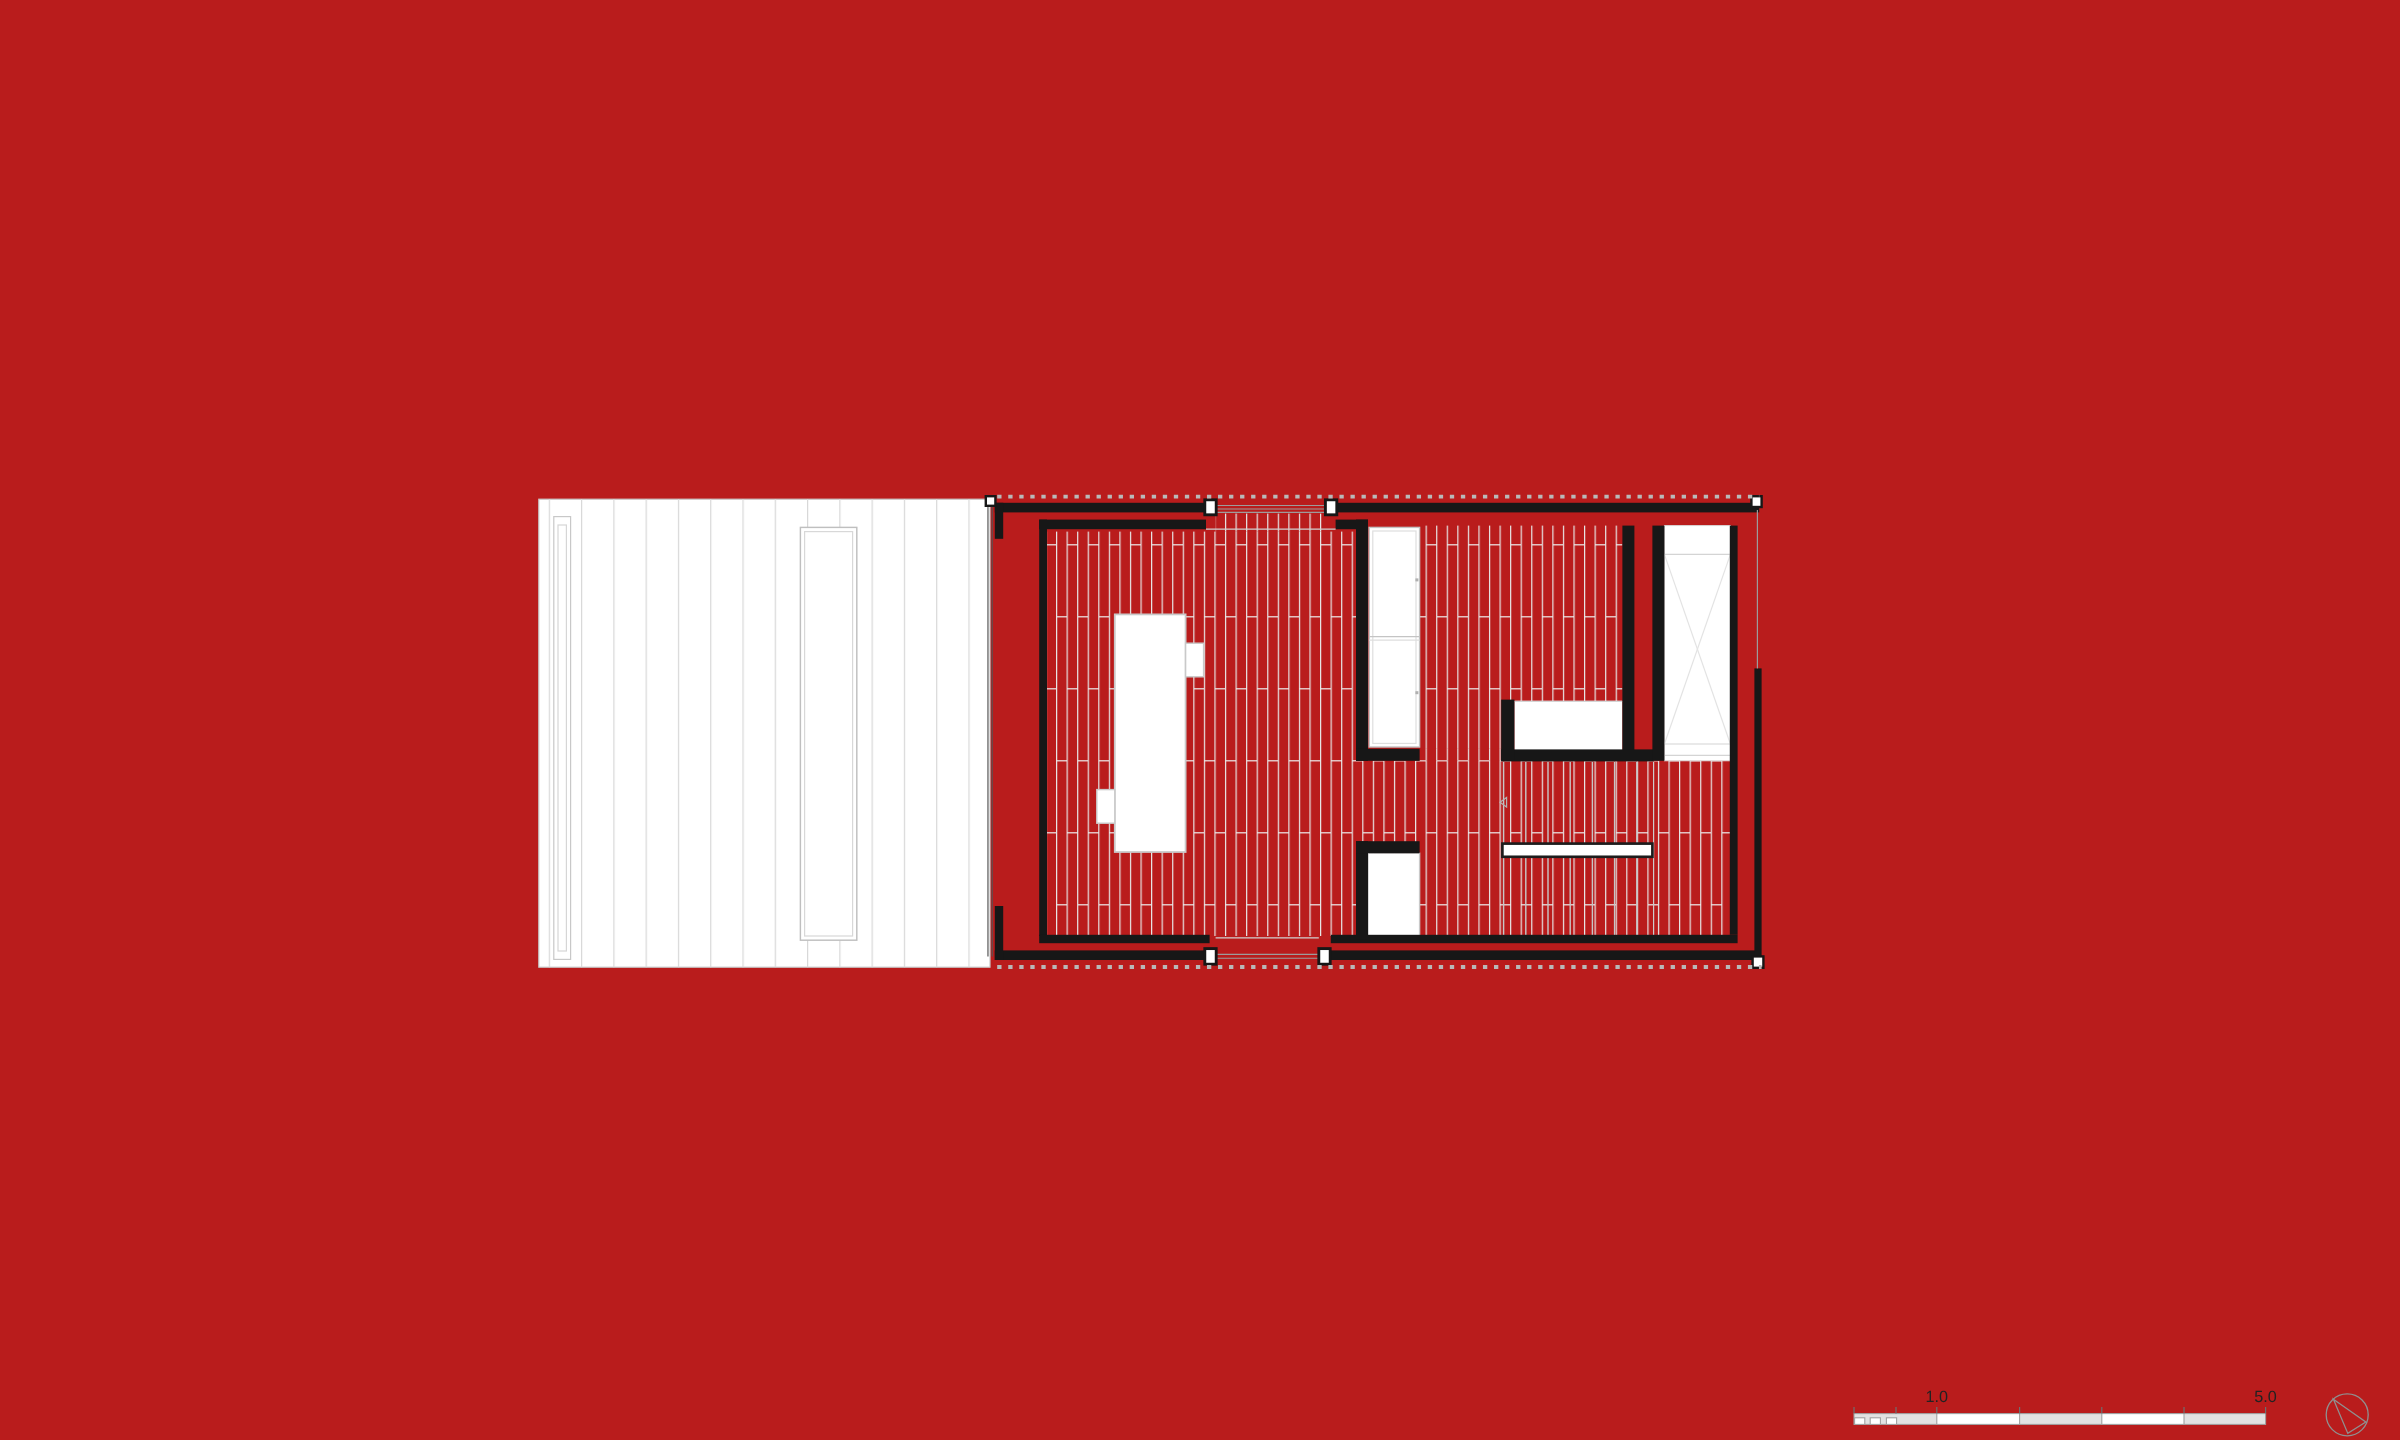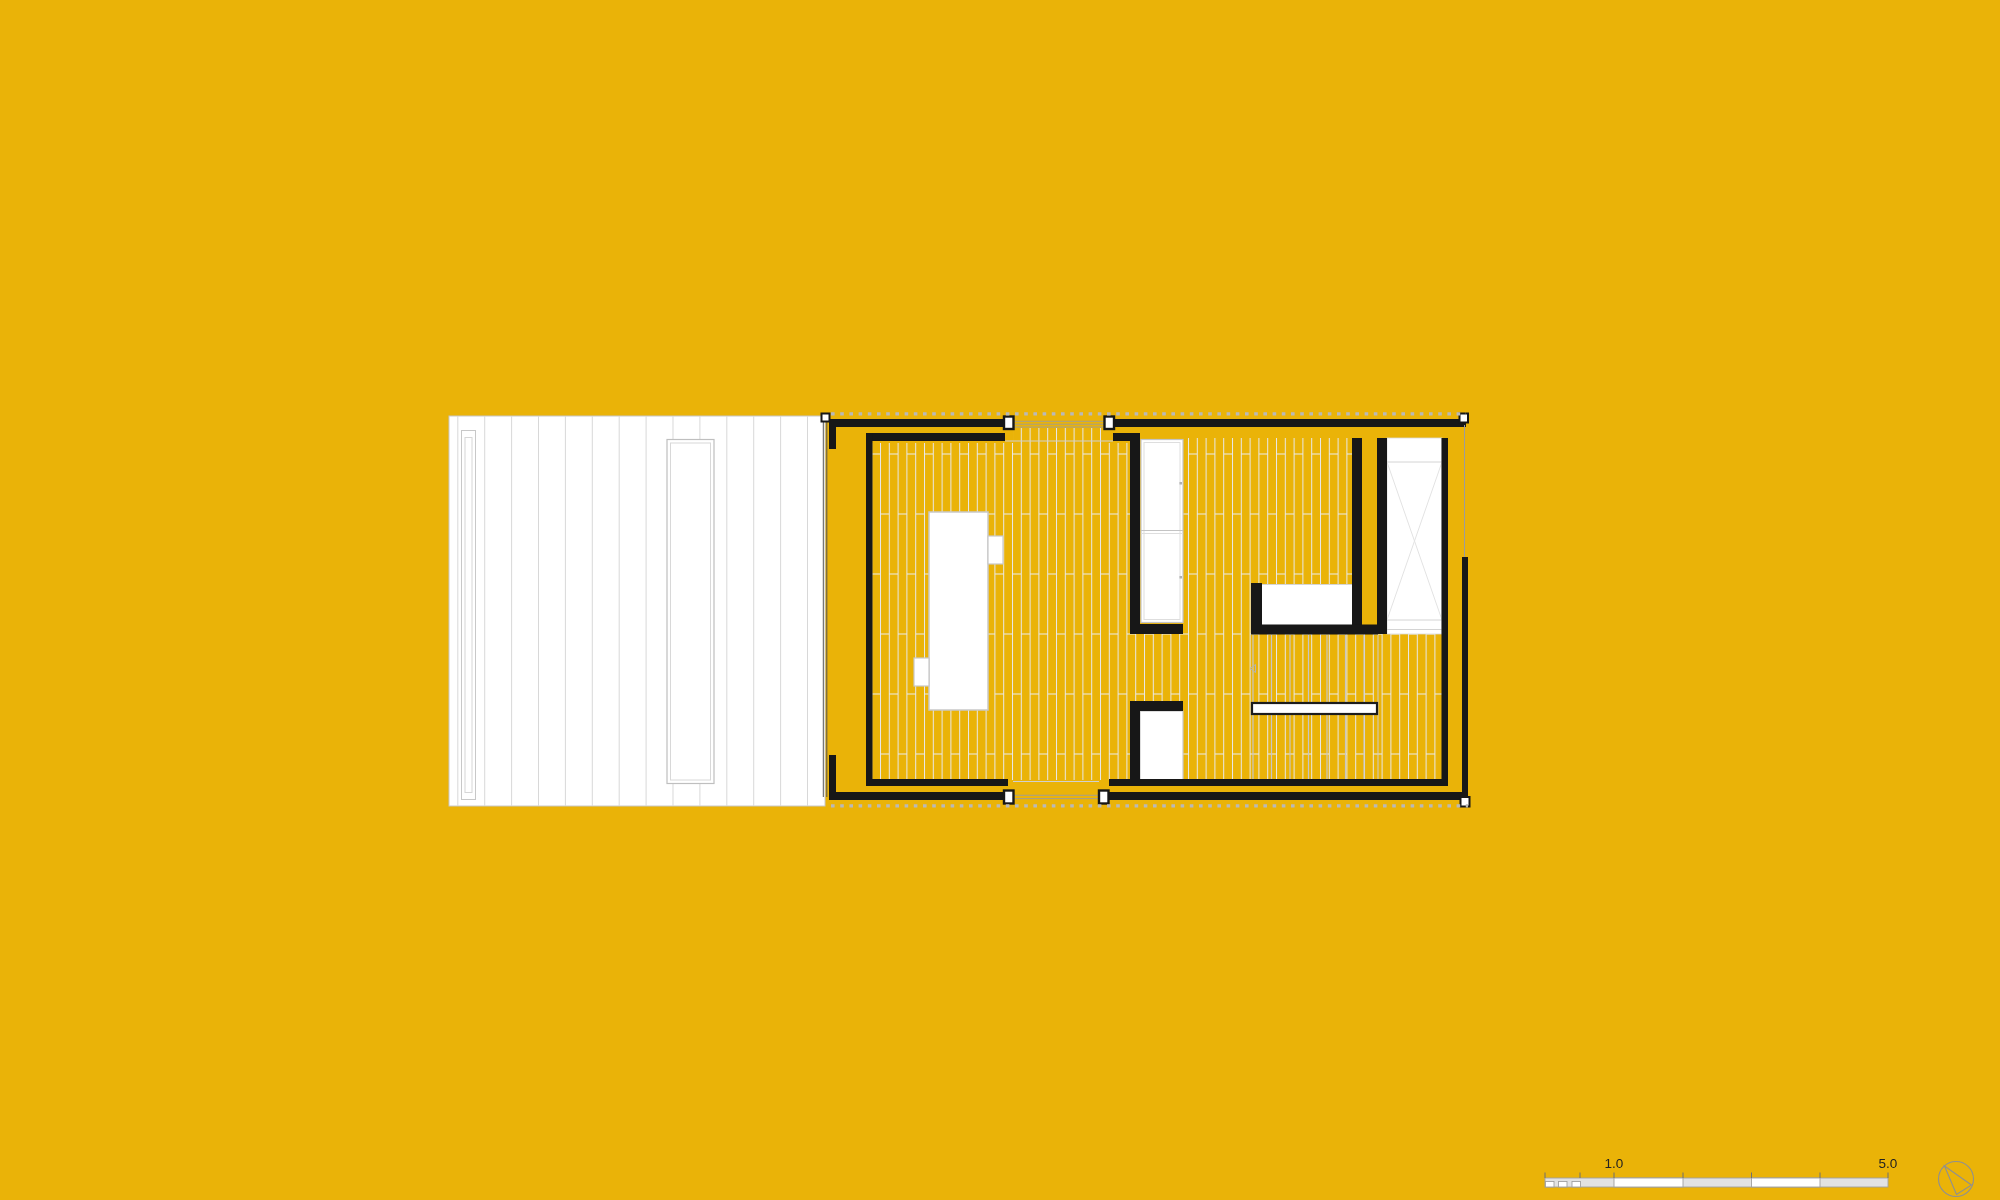--- a/index.html
+++ b/index.html
@@ -1,20 +1,20 @@
 <!DOCTYPE html>
 <html><head>
 <meta charset="utf-8">
 <style>
   html, body { margin: 0; padding: 0; background: #ffffff; }
   .canvas {
     position: relative;
     width: 2000px;
     height: 1200px;
-    background: #eab308;
+    background: #b91c1c;
     overflow: hidden;
     font-family: "Liberation Sans", sans-serif;
   }
   svg text {
     font-family: "Liberation Sans", sans-serif;
     font-size: 13.5px;
     fill: #222222;
     text-anchor: middle;
   }
 </style>

